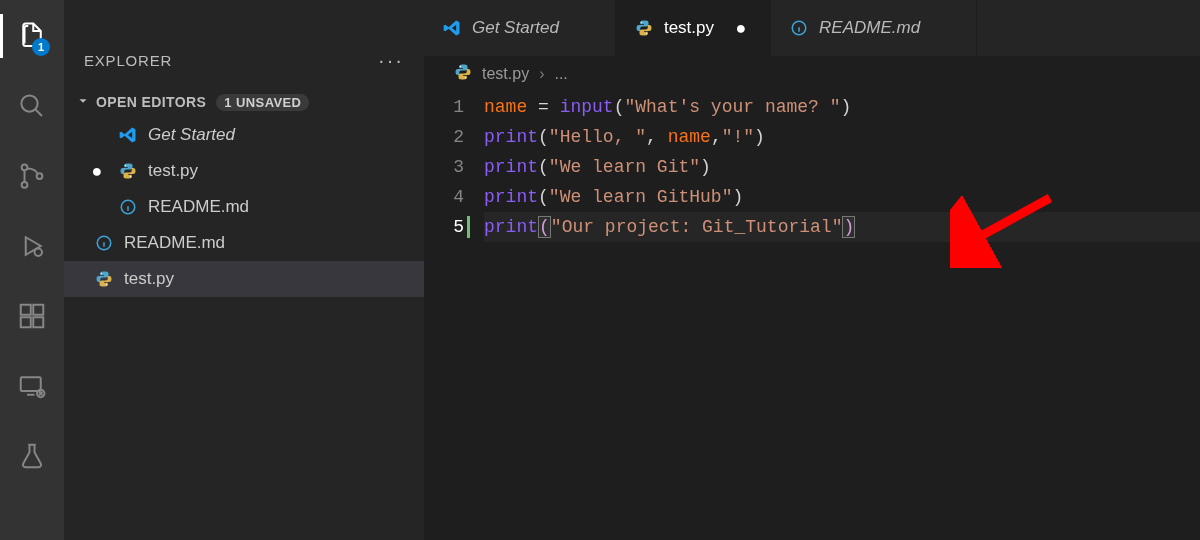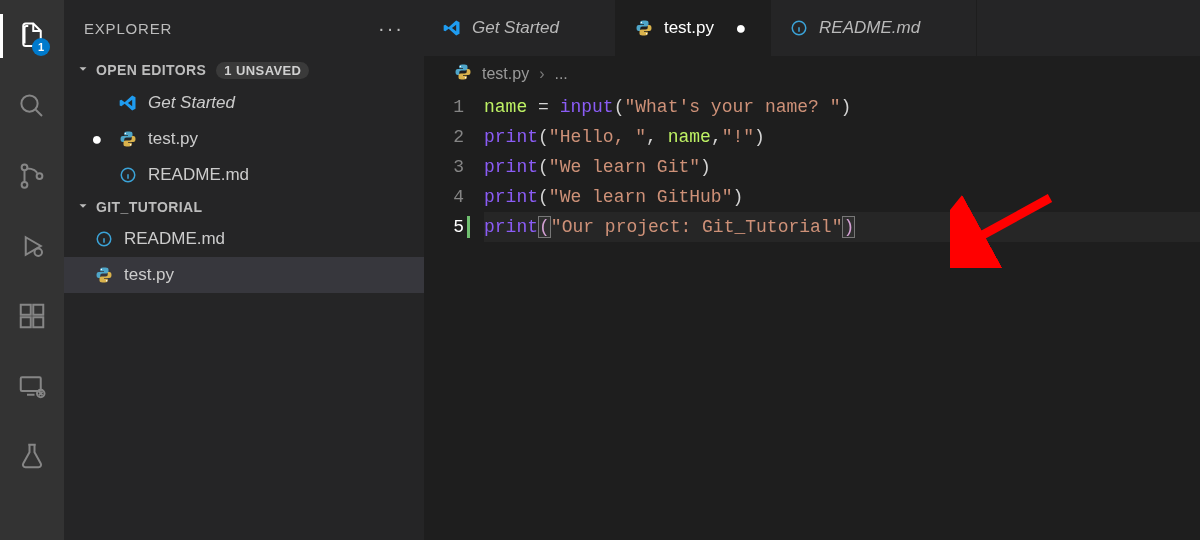--- a/index.html
+++ b/index.html
@@ -74,20 +74,21 @@
     }
     .sidebar-header {
       height: 56px;
       display: flex;
       align-items: center;
       justify-content: space-between;
       padding: 0 20px 0 20px;
       letter-spacing: 0.8px;
       color: #bcbcbc;
       font-size: 15px;
+      margin-top: 32px;
     }
     .sidebar-header .dots { letter-spacing: 2px; color: #bcbcbc; cursor: pointer; font-size: 20px; }
 
     .section-header {
       display: flex;
       align-items: flex-start;
       padding: 6px 14px 6px 10px;
       font-weight: 700;
       font-size: 14px;
       color: #bdbdbd;
@@ -198,21 +199,21 @@
       width: 3px;
       background: #6fbf6f;
     }
     .code {
       flex: 1;
       color: #d4d4d4;
       white-space: pre;
     }
     .code .row { height: 30px; }
     .code .row.active { background: rgba(255,255,255,0.04); }
-    .tk-var { color: #bef264; }
+    .tk-var { color: #f97316; }
     .tk-op { color: #d4d4d4; }
     .tk-func { color: #8b5cf6; }
     .tk-paren { color: #d4d4d4; }
     .tk-str { color: #ce9178; }
     .tk-punct { color: #d4d4d4; }
     .tk-bracket { color: #d4a0d4; background: rgba(255,255,255,0.04); border:1px solid #777; padding:0; }
 
     
     .arrow-annotation {
       position: absolute;
@@ -320,28 +321,20 @@
         <span class="file-icon">
           <svg width="18" height="18" viewBox="0 0 24 24" fill="none" stroke="#3ba3d8" stroke-width="2">
             <circle cx="12" cy="12" r="9"></circle>
             <path d="M12 8h.01M11 12h1v4h1"></path>
           </svg>
         </span>
         <span>README.md</span>
       </div>
     </div>
 
-  <div class="section-header">
-    <span class="chev">
-      <svg width="14" height="14" viewBox="0 0 16 16" fill="currentColor">
-          <path d="M4 6l4 4 4-4z"></path>
-        </svg>
-    </span>
-    <span>GIT_TUTORIAL</span>
-  </div>
 
   <div id="folder-list">
       <div class="tree-item level2">
         <span class="file-icon">
           <svg width="18" height="18" viewBox="0 0 24 24" fill="none" stroke="#3ba3d8" stroke-width="2">
             <circle cx="12" cy="12" r="9"></circle>
             <path d="M12 8h.01M11 12h1v4h1"></path>
           </svg>
         </span>
         <span>README.md</span>

